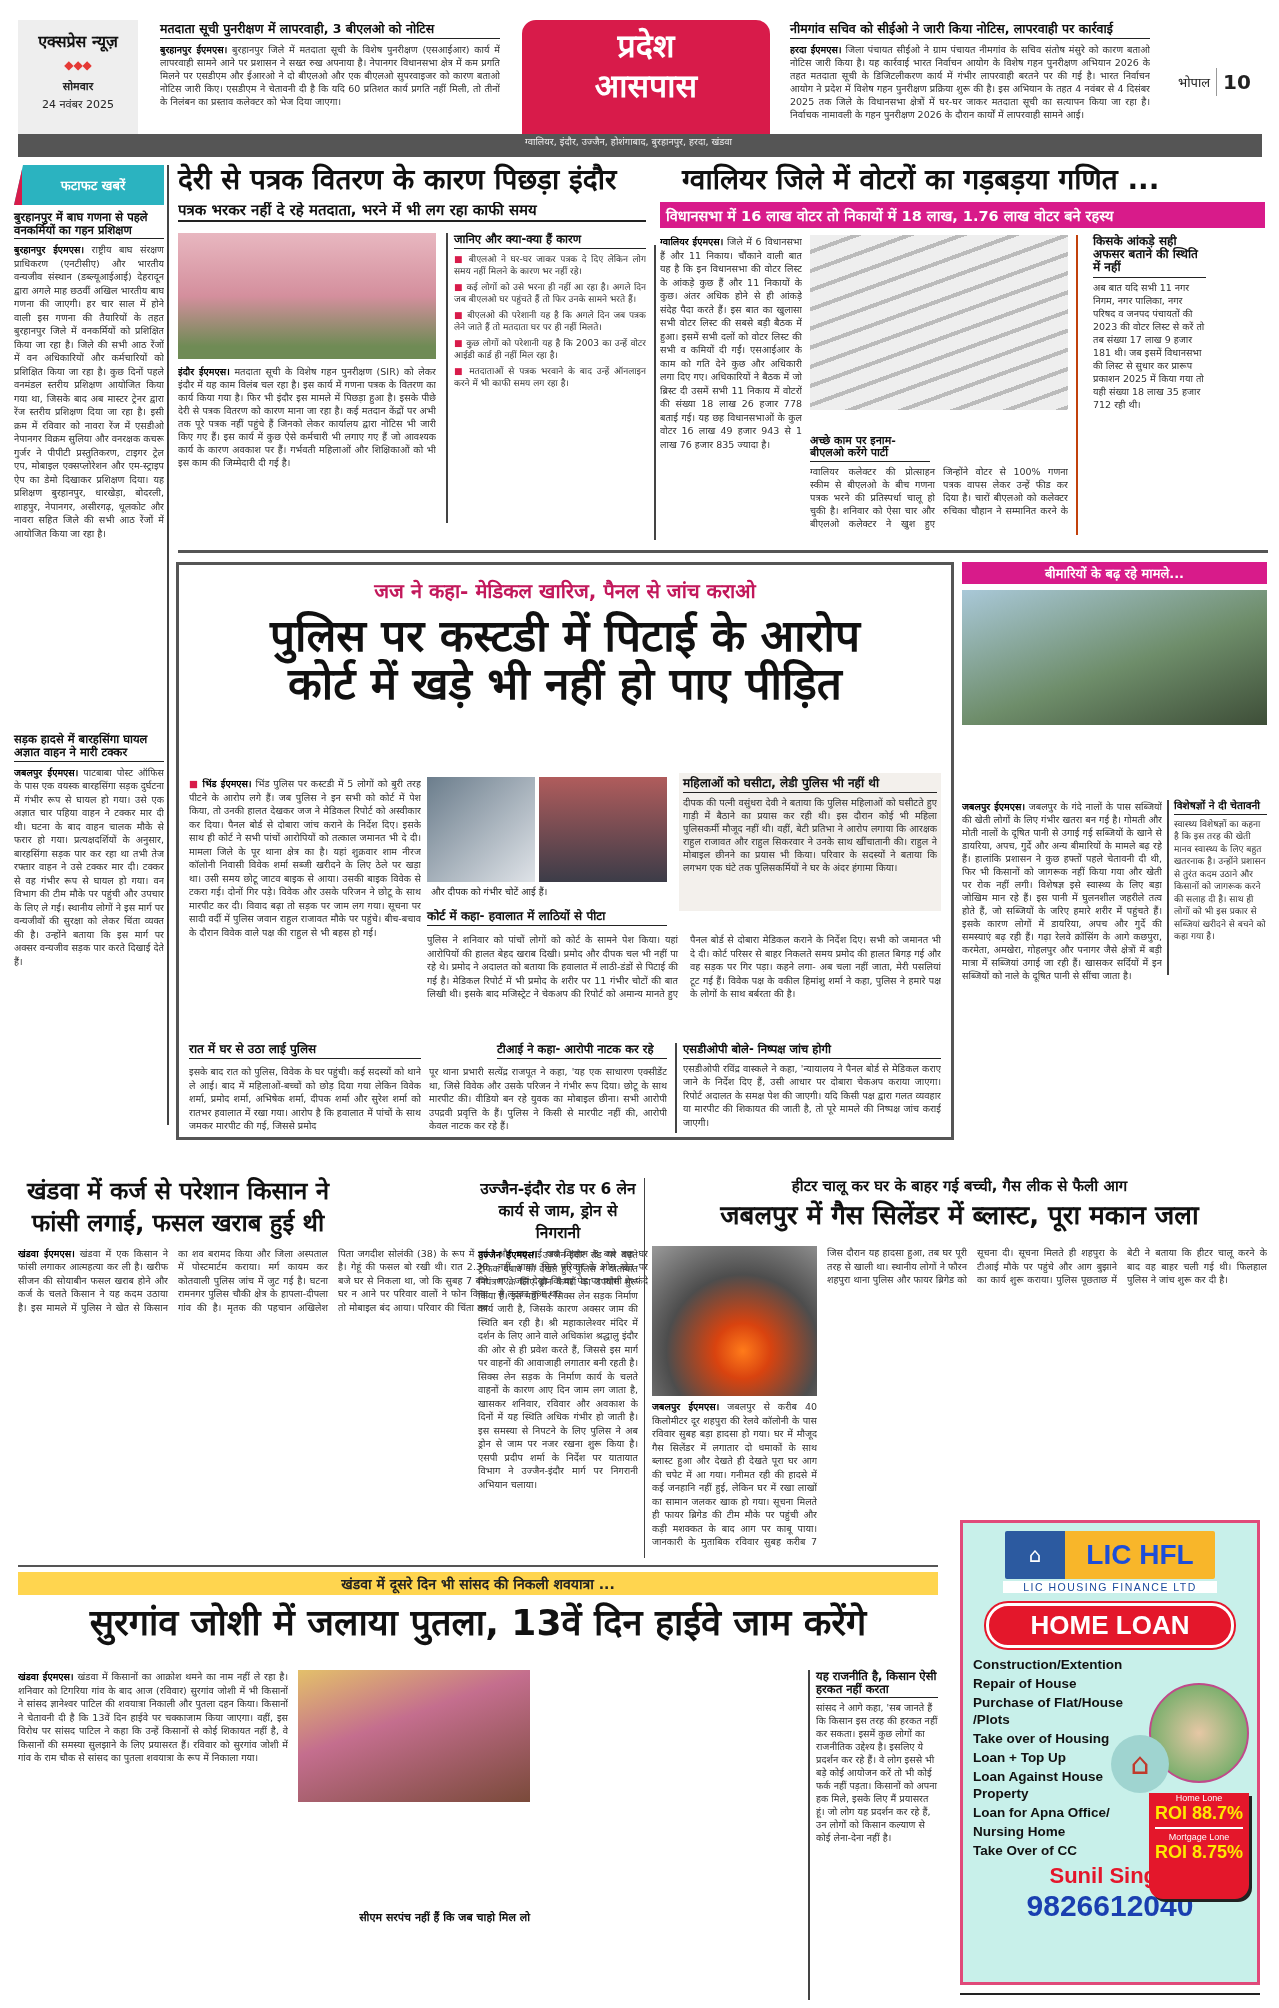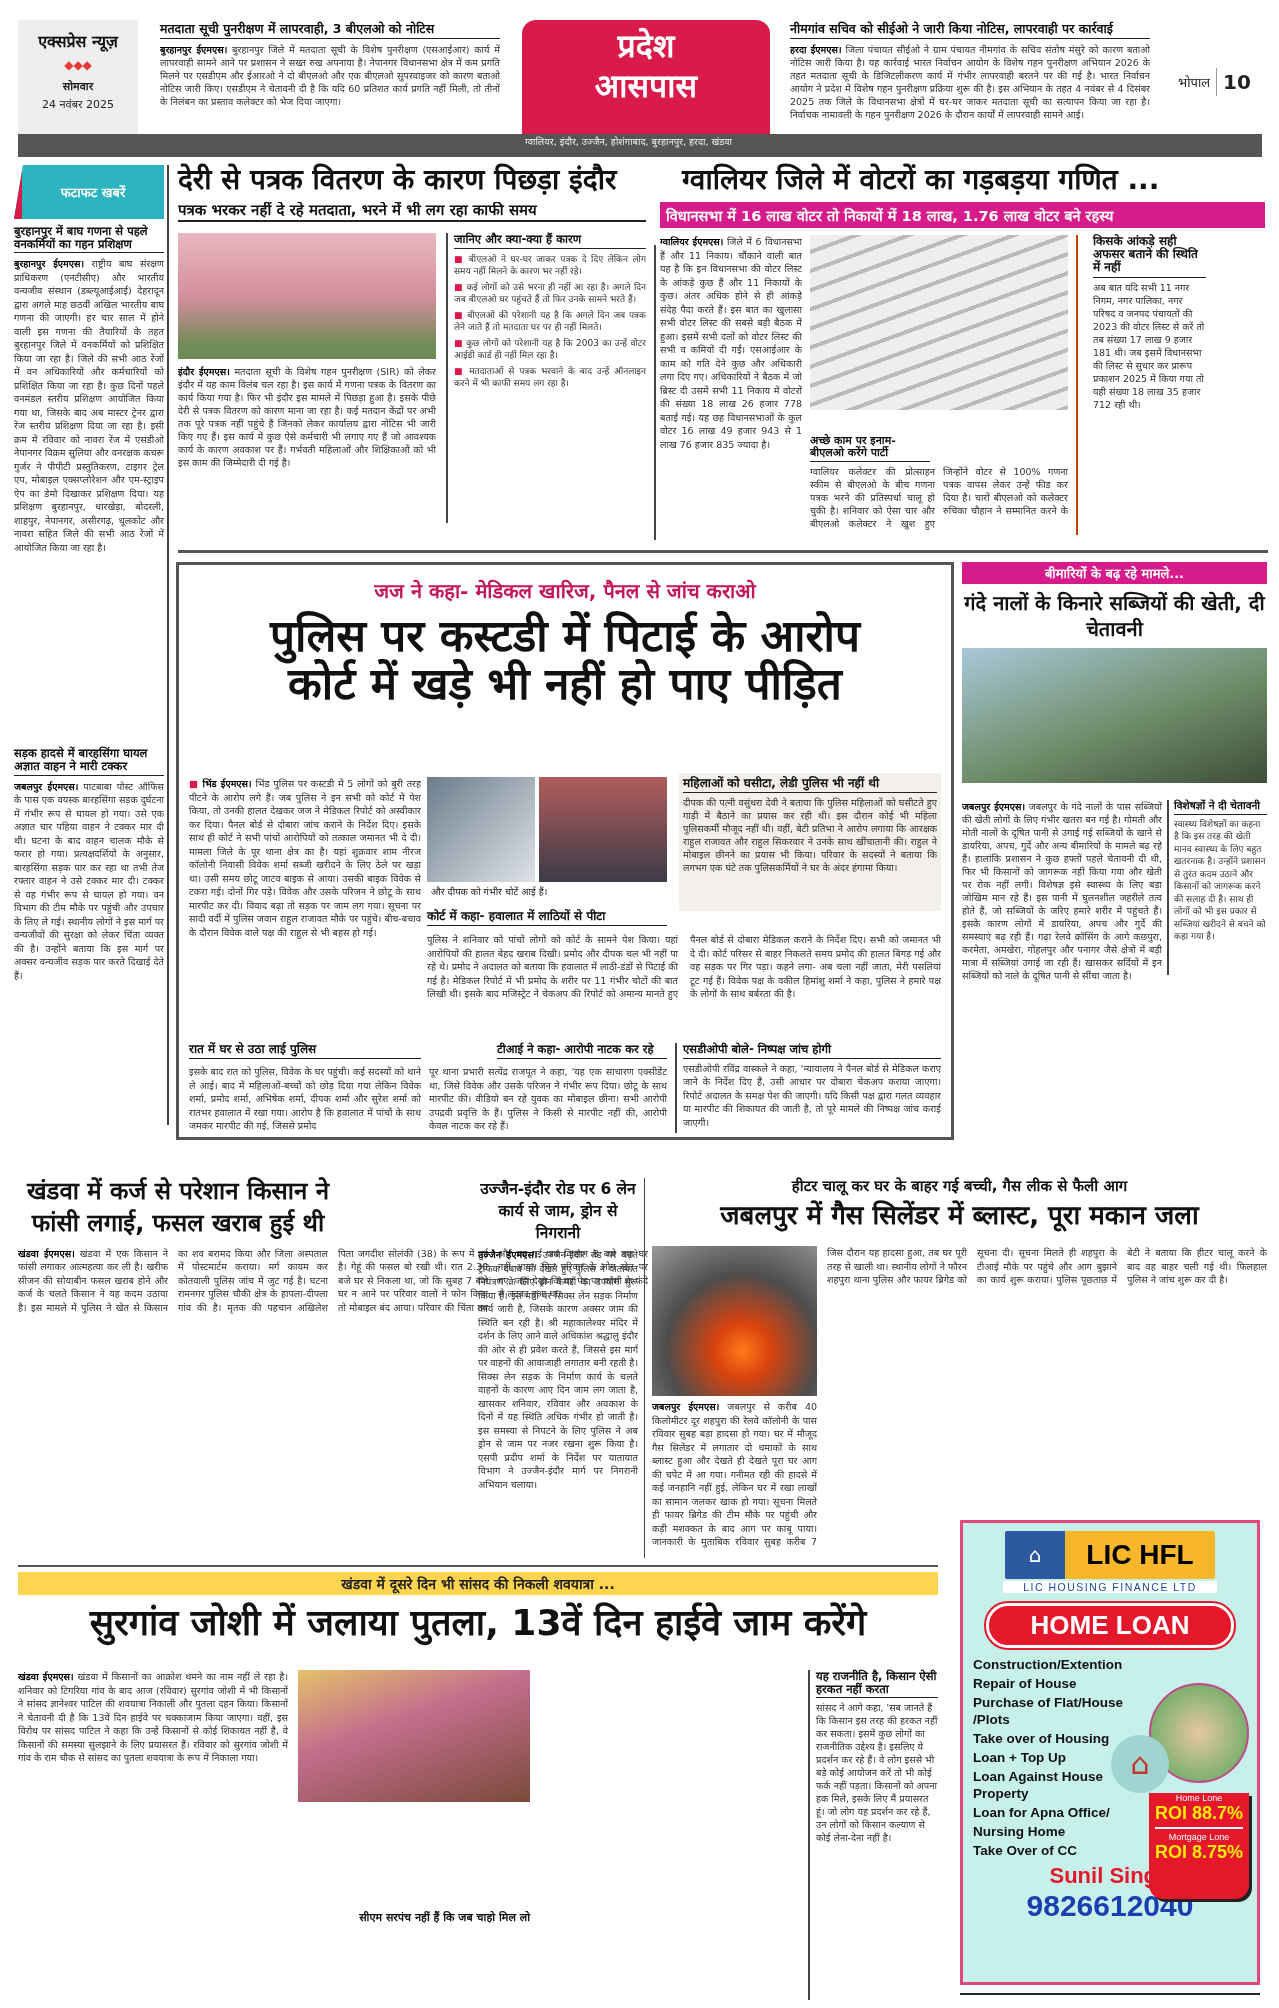--- a/index.html
+++ b/index.html
@@ -44,21 +44,21 @@
   <span style="font-size:13px">भोपाल</span>
   <span style="width:1px;height:28px;background:#999"></span>
   <span style="font-size:20px;font-weight:bold">10</span>
 </div>
 
 <div class="abs" style="left:18px;top:134px;width:1244px;height:23px;background:#555">
   <div style="position:absolute;left:507px;top:1px;color:#eee;font-size:9.5px;white-space:nowrap">ग्वालियर, इंदौर, उज्जैन, होशंगाबाद, बुरहानपुर, हरदा, खंडवा</div>
 </div>
 
 <div class="abs" style="left:14px;top:165px;width:150px;height:965px">
-  <div style="background:#2bb3c0;color:#fff;font-weight:bold;font-size:13px;text-align:center;padding:18px 0;clip-path:polygon(6% 0,100% 0,100% 100%,0 100%);border-left:8px solid #d81b4a">
+  <div style="background:#2bb3c0;color:#fff;font-weight:bold;font-size:13px;text-align:center;padding:11px 0;clip-path:polygon(6% 0,100% 0,100% 100%,0 100%);border-left:8px solid #d81b4a">
     <span>फटाफट खबरें</span>
   </div>
   <div class="hl" style="font-size:11.5px;margin-top:6px;border-bottom:1px solid #222;padding-bottom:2px">बुरहानपुर में बाघ गणना से पहले वनकर्मियों का गहन प्रशिक्षण</div>
   <div class="txt" style="font-size:9.5px;line-height:13.5px;margin-top:4px;height:482px"><b>बुरहानपुर ईएमएस।</b> <span>राष्ट्रीय बाघ संरक्षण प्राधिकरण (एनटीसीए) और भारतीय वन्यजीव संस्थान (डब्ल्यूआईआई) देहरादून द्वारा अगले माह छठवीं अखिल भारतीय बाघ गणना की जाएगी। हर चार साल में होने वाली इस गणना की तैयारियों के तहत बुरहानपुर जिले में वनकर्मियों को प्रशिक्षित किया जा रहा है। जिले की सभी आठ रेंजों में वन अधिकारियों और कर्मचारियों को प्रशिक्षित किया जा रहा है। कुछ दिनों पहले वनमंडल स्तरीय प्रशिक्षण आयोजित किया गया था, जिसके बाद अब मास्टर ट्रेनर द्वारा रेंज स्तरीय प्रशिक्षण दिया जा रहा है। इसी क्रम में रविवार को नावरा रेंज में एसडीओ नेपानगर विक्रम सुलिया और वनरक्षक कचरू गुर्जर ने पीपीटी प्रस्तुतिकरण, टाइगर ट्रेल एप, मोबाइल एक्सप्लोरेशन और एम-स्ट्राइप ऐप का डेमो दिखाकर प्रशिक्षण दिया। यह प्रशिक्षण बुरहानपुर, धारखेड़ा, बोदरली, शाहपुर, नेपानगर, असीरगढ़, धूलकोट और नावरा सहित जिले की सभी आठ रेंजों में आयोजित किया जा रहा है।</span></div>
   <div class="hl" style="font-size:11.5px;margin-top:8px;border-bottom:1px solid #222;padding-bottom:2px">सड़क हादसे में बारहसिंगा घायल अज्ञात वाहन ने मारी टक्कर</div>
   <div class="txt" style="font-size:9.5px;line-height:13.5px;margin-top:4px;height:380px"><b>जबलपुर ईएमएस।</b> <span>पाटबाबा पोस्ट ऑफिस के पास एक वयस्क बारहसिंगा सड़क दुर्घटना में गंभीर रूप से घायल हो गया। उसे एक अज्ञात चार पहिया वाहन ने टक्कर मार दी थी। घटना के बाद वाहन चालक मौके से फरार हो गया। प्रत्यक्षदर्शियों के अनुसार, बारहसिंगा सड़क पार कर रहा था तभी तेज रफ्तार वाहन ने उसे टक्कर मार दी। टक्कर से वह गंभीर रूप से घायल हो गया। वन विभाग की टीम मौके पर पहुंची और उपचार के लिए ले गई। स्थानीय लोगों ने इस मार्ग पर वन्यजीवों की सुरक्षा को लेकर चिंता व्यक्त की है। उन्होंने बताया कि इस मार्ग पर अक्सर वन्यजीव सड़क पार करते दिखाई देते हैं।</span></div>
 </div>
 <div class="vline" style="left:167px;top:165px;height:960px"></div>
 
 <div class="abs" style="left:178px;top:165px;width:468px;height:380px">
@@ -120,21 +120,20 @@
   <div class="txt" style="position:absolute;left:250px;top:500px;width:238px;height:68px;font-size:9.5px;line-height:13.5px">पूर थाना प्रभारी सत्येंद्र राजपूत ने कहा, 'यह एक साधारण एक्सीडेंट था, जिसे विवेक और उसके परिजन ने गंभीर रूप दिया। छोटू के साथ मारपीट की। वीडियो बन रहे युवक का मोबाइल छीना। सभी आरोपी उपद्रवी प्रवृत्ति के हैं। पुलिस ने किसी से मारपीट नहीं की, आरोपी केवल नाटक कर रहे हैं।</div>
 
   <div style="position:absolute;left:496px;top:478px;width:266px;height:90px;border-left:2px solid #444;padding-left:6px">
     <div class="hl" style="font-size:11.5px;border-bottom:1px solid #222;padding-bottom:2px">एसडीओपी बोले- निष्पक्ष जांच होगी</div>
     <div class="txt" style="font-size:9.5px;line-height:13.5px;margin-top:3px;height:68px">एसडीओपी रविंद्र वास्कले ने कहा, 'न्यायालय ने पैनल बोर्ड से मेडिकल कराए जाने के निर्देश दिए हैं, उसी आधार पर दोबारा चेकअप कराया जाएगा। रिपोर्ट अदालत के समक्ष पेश की जाएगी। यदि किसी पक्ष द्वारा गलत व्यवहार या मारपीट की शिकायत की जाती है, तो पूरे मामले की निष्पक्ष जांच कराई जाएगी।</div>
   </div>
 </div>
 
 <div class="abs" style="left:962px;top:562px;width:305px;height:578px">
   <div style="background:#d81b8a;color:#fff;font-weight:bold;font-size:13px;padding:2px 6px;text-align:center">बीमारियों के बढ़ रहे मामले...</div>
-  <div class="hl" style="font-size:20px;text-align:center;margin-top:6px;line-height:26px">गंदे नालों के किनारे सब्जियों की खेती, दी चेतावनी</div>
   <div class="photo" style="margin-top:6px;width:305px;height:135px;background:linear-gradient(160deg,#a9c8d8 0%,#6e8d6a 55%,#3e4e38 100%)"></div>
   <div class="txt" style="position:absolute;left:0;top:238px;width:200px;height:250px;font-size:9.5px;line-height:13px"><b>जबलपुर ईएमएस।</b> <span>जबलपुर के गंदे नालों के पास सब्जियों की खेती लोगों के लिए गंभीर खतरा बन गई है। गोमती और मोती नालों के दूषित पानी से उगाई गई सब्जियों के खाने से डायरिया, अपच, गुर्दे और अन्य बीमारियों के मामले बढ़ रहे हैं। हालांकि प्रशासन ने कुछ हफ्तों पहले चेतावनी दी थी, फिर भी किसानों को जागरूक नहीं किया गया और खेती पर रोक नहीं लगी। विशेषज्ञ इसे स्वास्थ्य के लिए बड़ा जोखिम मान रहे हैं। इस पानी में घुलनशील जहरीले तत्व होते हैं, जो सब्जियों के जरिए हमारे शरीर में पहुंचते हैं। इसके कारण लोगों में डायरिया, अपच और गुर्दे की समस्याएं बढ़ रही हैं। गढ़ा रेलवे क्रॉसिंग के आगे कछपुरा, करमेता, अमखेरा, गोहलपुर और पनागर जैसे क्षेत्रों में बड़ी मात्रा में सब्जियां उगाई जा रही हैं। खासकर सर्दियों में इन सब्जियों को नाले के दूषित पानी से सींचा जाता है।</span></div>
   <div style="position:absolute;left:205px;top:238px;width:100px;height:175px;border-left:2px solid #444;padding-left:5px">
     <div class="hl" style="font-size:10.5px;border-bottom:1px solid #222;padding-bottom:2px">विशेषज्ञों ने दी चेतावनी</div>
     <div class="txt" style="font-size:9px;line-height:12.5px;margin-top:3px;text-align:left">स्वास्थ्य विशेषज्ञों का कहना है कि इस तरह की खेती मानव स्वास्थ्य के लिए बहुत खतरनाक है। उन्होंने प्रशासन से तुरंत कदम उठाने और किसानों को जागरूक करने की सलाह दी है। साथ ही लोगों को भी इस प्रकार से सब्जियां खरीदने से बचने को कहा गया है।</div>
   </div>
 </div>
 
 <div class="abs" style="left:18px;top:1178px;width:320px;height:380px">
   <div class="hl" style="font-size:24px;white-space:nowrap;text-align:center">खंडवा में कर्ज से परेशान किसान ने</div>
@@ -166,21 +165,21 @@
   <div class="hl" style="position:absolute;left:280px;top:340px;width:232px;font-size:11px;text-align:right">सीएम सरपंच नहीं हैं कि जब चाहो मिल लो</div>
   <div style="position:absolute;left:790px;top:98px;width:130px;height:330px;border-left:2px solid #444;padding-left:6px">
     <div class="hl" style="font-size:11.5px;border-bottom:1px solid #222;padding-bottom:2px">यह राजनीति है, किसान ऐसी हरकत नहीं करता</div>
     <div class="txt" style="font-size:9.5px;line-height:13px;margin-top:3px;text-align:left">सांसद ने आगे कहा, 'सब जानते हैं कि किसान इस तरह की हरकत नहीं कर सकता। इसमें कुछ लोगों का राजनीतिक उद्देश्य है। इसलिए ये प्रदर्शन कर रहे हैं। वे लोग इससे भी बड़े कोई आयोजन करें तो भी कोई फर्क नहीं पड़ता। किसानों को अपना हक मिले, इसके लिए मैं प्रयासरत हूं। जो लोग यह प्रदर्शन कर रहे हैं, उन लोगों को किसान कल्याण से कोई लेना-देना नहीं है।</div>
   </div>
 </div>
 
 <div class="abs" style="left:960px;top:1520px;width:300px;height:465px;background:#c8f0ea;border:3px solid #e04a7a;padding:8px 10px">
   <div style="margin:0 auto;width:210px;height:48px;display:flex;border-radius:2px;overflow:hidden">
     <div style="width:60px;background:#2c5aa0;color:#fff;font-size:20px;text-align:center;line-height:48px">⌂</div>
-    <div style="flex:1;background:#f8b62a;color:#000000;font-weight:bold;font-size:28px;text-align:center;line-height:48px;font-family:'Liberation Sans',sans-serif">LIC HFL</div>
+    <div style="flex:1;background:#f8b62a;color:#1d4ed8;font-weight:bold;font-size:28px;text-align:center;line-height:48px;font-family:'Liberation Sans',sans-serif">LIC HFL</div>
   </div>
   <div style="text-align:center;font-size:10.5px;color:#1a4a9c;letter-spacing:1.5px;background:#fff;margin:2px 30px 0;font-family:'Liberation Sans',sans-serif">LIC HOUSING FINANCE LTD</div>
   <div style="margin:10px auto 0;width:248px;background:#e4172b;color:#fff;font-weight:bold;font-size:26px;text-align:center;border-radius:22px;padding:4px 0;font-family:'Liberation Sans',sans-serif;border:3px solid #fff;box-shadow:0 0 0 2px #e4172b">HOME LOAN</div>
   <ul style="list-style:none;margin-top:8px;width:170px;font-family:'Liberation Sans',sans-serif;font-weight:bold;font-size:13.5px;line-height:17px;color:#111">
     <li style="margin-bottom:2px">Construction/Extention</li>
     <li style="margin-bottom:2px">Repair of House</li>
     <li style="margin-bottom:2px">Purchase of Flat/House /Plots</li>
     <li style="margin-bottom:2px">Take over of Housing</li>
     <li style="margin-bottom:2px">Loan + Top Up</li>
     <li style="margin-bottom:2px">Loan Against House Property</li>

